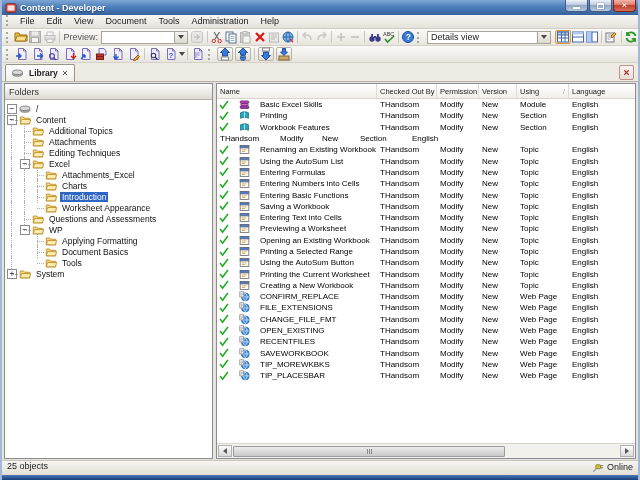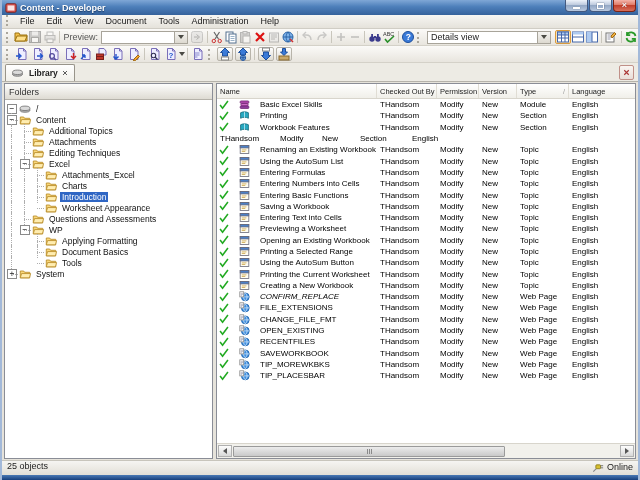--- a/index.html
+++ b/index.html
@@ -643,21 +643,21 @@
           <div class="gcol" style="width: 60px;">
             <span>Checked Out By</span>
           </div>
           <div class="gcol" style="width: 42px;">
             <span>Permission</span>
           </div>
           <div class="gcol" style="width: 38px;">
             <span>Version</span>
           </div>
           <div class="gcol" style="width: 52px;">
-            <span>Type</span>
+            <span>Using</span>
             <span class="sort-ind">/</span>
           </div>
           <div class="gcol" style="flex: 1 1 0%; border-right: none;">
             <span>Language</span>
           </div>
         </div>
       <div class="grid-rows">
           <div class="grow">
             <div class="cell name" style="width: 160px;">
               <span class="chk">
@@ -1009,21 +1009,21 @@
               </span>
               <span>Creating a New Workbook</span>
             </div>
             <div class="cell" style="width: 60px;">THandsom</div>
             <div class="cell" style="width: 42px;">Modify</div>
             <div class="cell" style="width: 38px;">New</div>
             <div class="cell" style="width: 52px;">Topic</div>
             <div class="cell" style="flex: 1 1 0%;">English</div>
           </div>
           <div class="grow">
-            <div class="cell name" style="width: 160px; font-style: italic;">
+            <div class="cell name" style="width: 160px;">
               <span class="chk">
                 <svg width="10" height="10" viewBox="0 0 14 14">
                   <path d="M1.5 7l3.5 4.5L12.5 1.5" stroke="#22aa22" stroke-width="2.2" fill="none"></path>
                 </svg>
               </span>
               <span class="r-icon">
                 <svg width="13" height="11" viewBox="0 0 14 14">
                   <circle cx="8" cy="7.5" r="5" fill="#3f8ede" stroke="#1d5fa8"></circle>
                   <path d="M3 7.5h10M8 2.5c3 3 3 7 0 10M8 2.5c-3 3-3 7 0 10" stroke="#cfe4fa" fill="none"></path>
                   <rect x="1" y="1" width="5" height="6.5" fill="#fff" stroke="#888"></rect>

